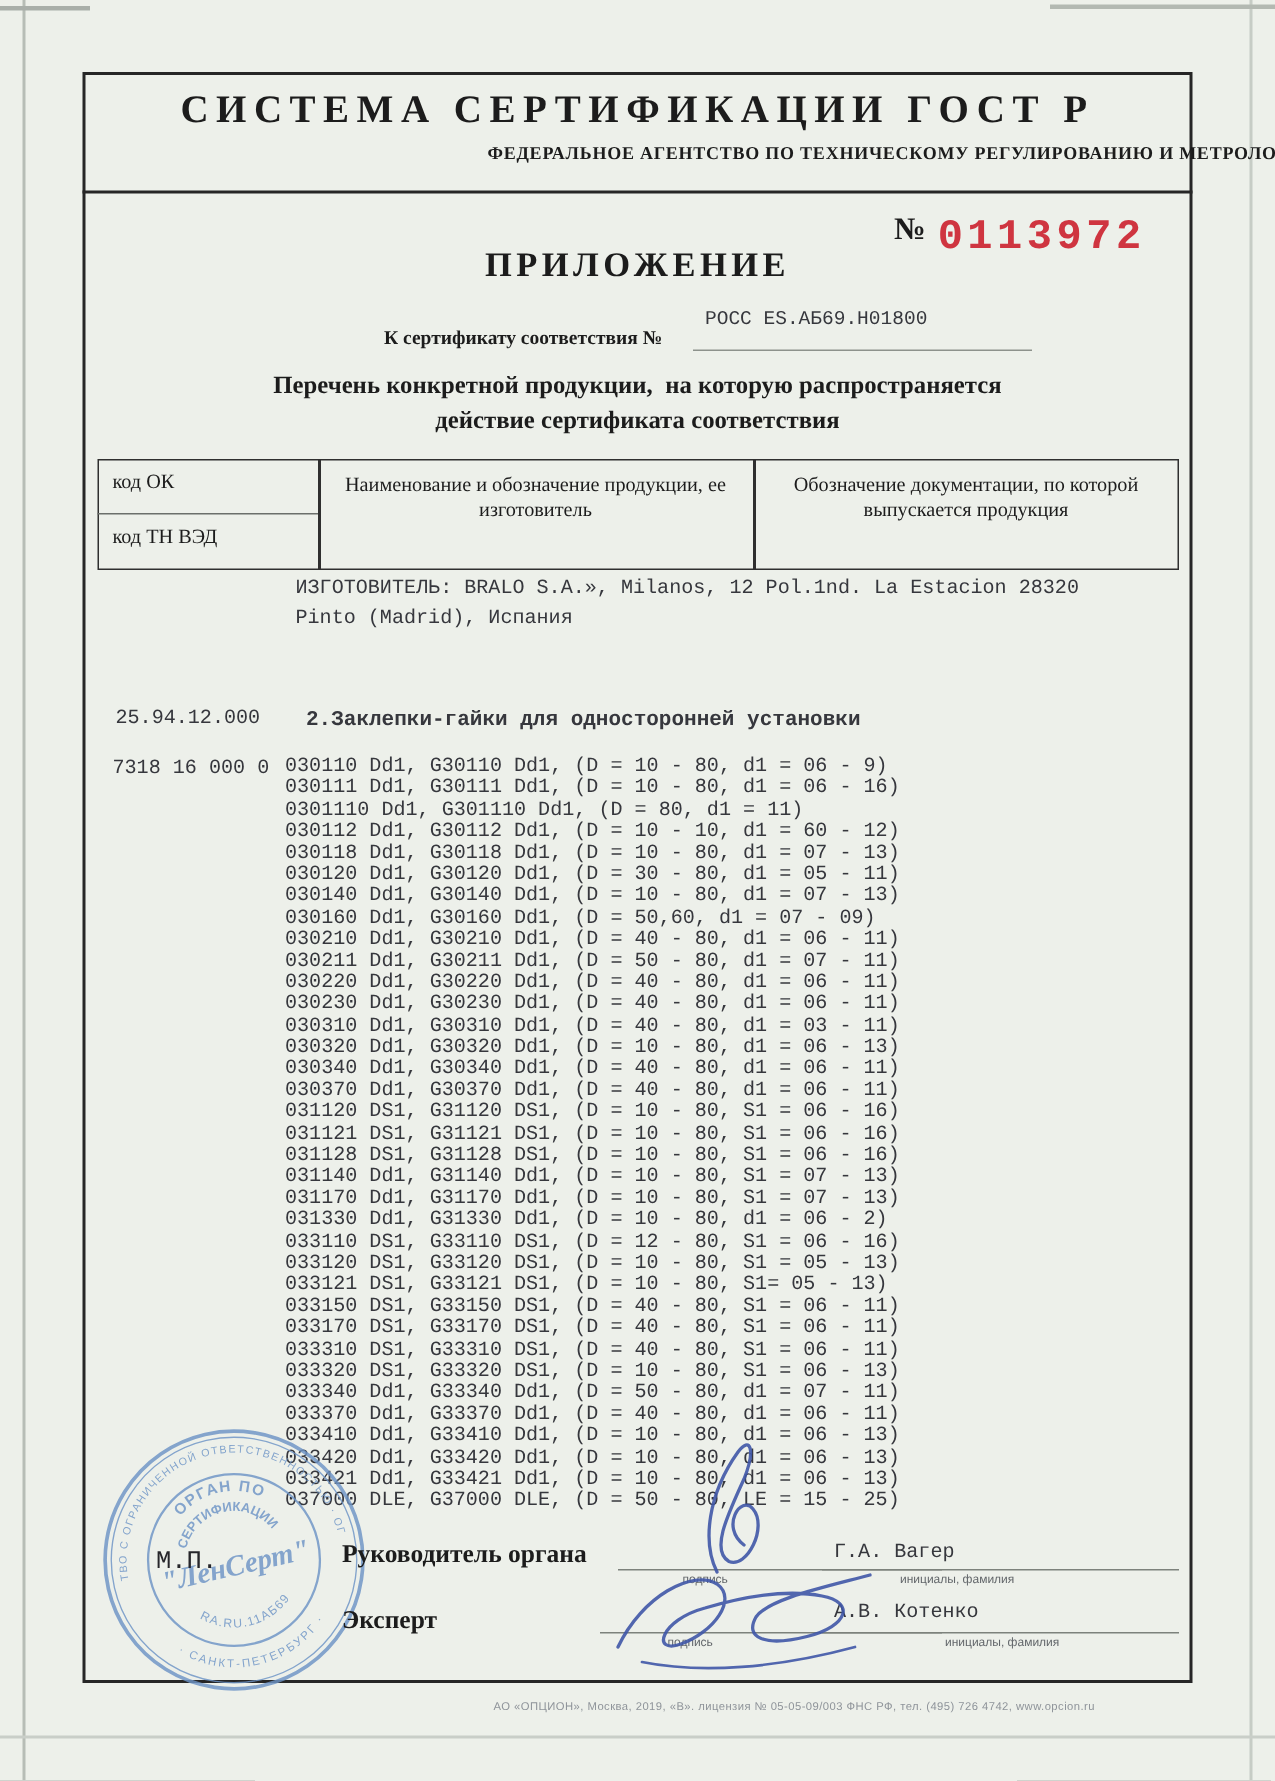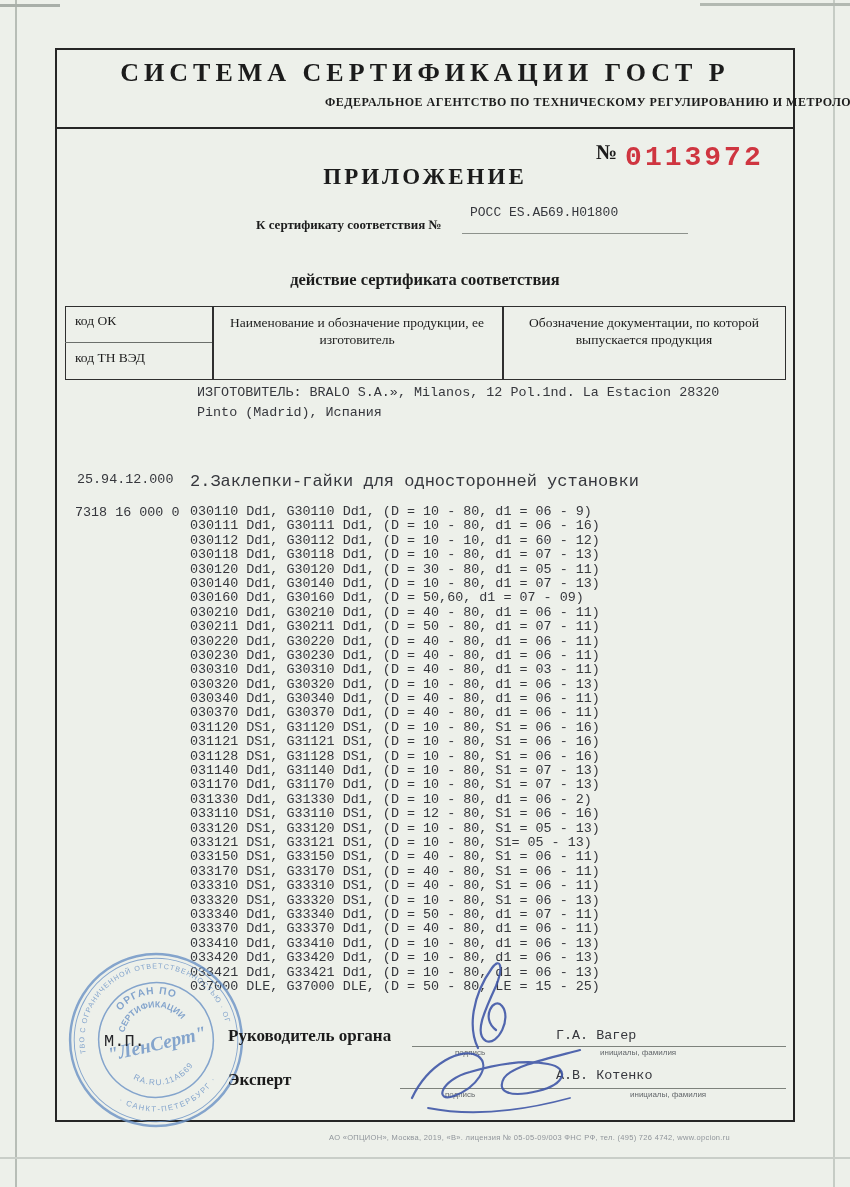--- a/index.html
+++ b/index.html
@@ -35,21 +35,21 @@
   .th-h1{left:65px;top:342px;width:147px;height:1px;background:#6b6f6b;}
   .cell{font-size:13.5px;line-height:17px;}
   .c1a{left:75px;top:312px;}
   .c1b{left:75px;top:349px;}
   .c2{left:217px;top:314px;width:280px;text-align:center;}
   .c3{left:507px;top:314px;width:274px;text-align:center;}
   
   .man1{left:197px;top:385px;font-size:13.4px;}
   .man2{left:197px;top:405px;font-size:13.4px;}
   .codeok{left:77px;top:472px;font-size:13.4px;}
-  .grp{left:190px;top:472px;font-size:17px;}
+  .grp{left:204px;top:472px;font-size:14px;font-weight:bold;}
   .tnved{left:75px;top:505px;font-size:13.4px;}
   .items{left:190px;top:505px;}
   .mono-line{font-family:"Liberation Mono","DejaVu Sans Mono",monospace;color:#36373d;
              white-space:pre;font-size:13.4px;line-height:14.4px;height:14.4px;}
   
   .sig-label{font-size:17px;font-weight:700;}
   .r1l{left:228px;top:1026px;}
   .r2l{left:228px;top:1070px;}
   .sline{border-top:1.2px solid #7d827c;height:0;}
   .l1a{left:412px;top:1046px;width:216px;}
@@ -87,39 +87,41 @@
   <div class="abs h2">ФЕДЕРАЛЬНОЕ АГЕНТСТВО ПО ТЕХНИЧЕСКОМУ РЕГУЛИРОВАНИЮ И МЕТРОЛОГИИ</div>
 
   <div class="abs docnum">
     <span class="no">№</span><span class="digits">0113972</span>
   </div>
 
   <div class="abs title">ПРИЛОЖЕНИЕ</div>
   <div class="abs cert-label">К сертификату соответствия №</div>
   <div class="abs mono cert-value">РОСС ES.АБ69.Н01800</div>
   <div class="abs cert-line"></div>
+  <div class="abs subtitle">Перечень конкретной продукции,  на которую распространяется</div>
   <div class="abs subtitle subtitle2">действие сертификата соответствия</div>
 
   <div class="abs thead"></div>
   <div class="abs th-v1"></div>
   <div class="abs th-v2"></div>
   <div class="abs th-h1"></div>
   <div class="abs cell c1a">код ОК</div>
   <div class="abs cell c1b">код ТН ВЭД</div>
   <div class="abs cell c2">Наименование и обозначение продукции, ее изготовитель</div>
   <div class="abs cell c3">Обозначение документации, по которой выпускается продукция</div>
 
   <div class="abs mono man1">ИЗГОТОВИТЕЛЬ: BRALO S.A.», Milanos, 12 Pol.1nd. La Estacion 28320</div>
   <div class="abs mono man2">Pinto (Madrid), Испания</div>
   <div class="abs mono codeok">25.94.12.000</div>
   <div class="abs mono grp">2.Заклепки-гайки для односторонней установки</div>
   <div class="abs mono tnved">7318 16 000 0</div>
   <div class="abs items">
       <div class="mono-line">030110 Dd1, G30110 Dd1, (D = 10 - 80, d1 = 06 - 9)</div>
       <div class="mono-line">030111 Dd1, G30111 Dd1, (D = 10 - 80, d1 = 06 - 16)</div>
+      <div class="mono-line">0301110 Dd1, G301110 Dd1, (D = 80, d1 = 11)</div>
       <div class="mono-line">030112 Dd1, G30112 Dd1, (D = 10 - 10, d1 = 60 - 12)</div>
       <div class="mono-line">030118 Dd1, G30118 Dd1, (D = 10 - 80, d1 = 07 - 13)</div>
       <div class="mono-line">030120 Dd1, G30120 Dd1, (D = 30 - 80, d1 = 05 - 11)</div>
       <div class="mono-line">030140 Dd1, G30140 Dd1, (D = 10 - 80, d1 = 07 - 13)</div>
       <div class="mono-line">030160 Dd1, G30160 Dd1, (D = 50,60, d1 = 07 - 09)</div>
       <div class="mono-line">030210 Dd1, G30210 Dd1, (D = 40 - 80, d1 = 06 - 11)</div>
       <div class="mono-line">030211 Dd1, G30211 Dd1, (D = 50 - 80, d1 = 07 - 11)</div>
       <div class="mono-line">030220 Dd1, G30220 Dd1, (D = 40 - 80, d1 = 06 - 11)</div>
       <div class="mono-line">030230 Dd1, G30230 Dd1, (D = 40 - 80, d1 = 06 - 11)</div>
       <div class="mono-line">030310 Dd1, G30310 Dd1, (D = 40 - 80, d1 = 03 - 11)</div>

